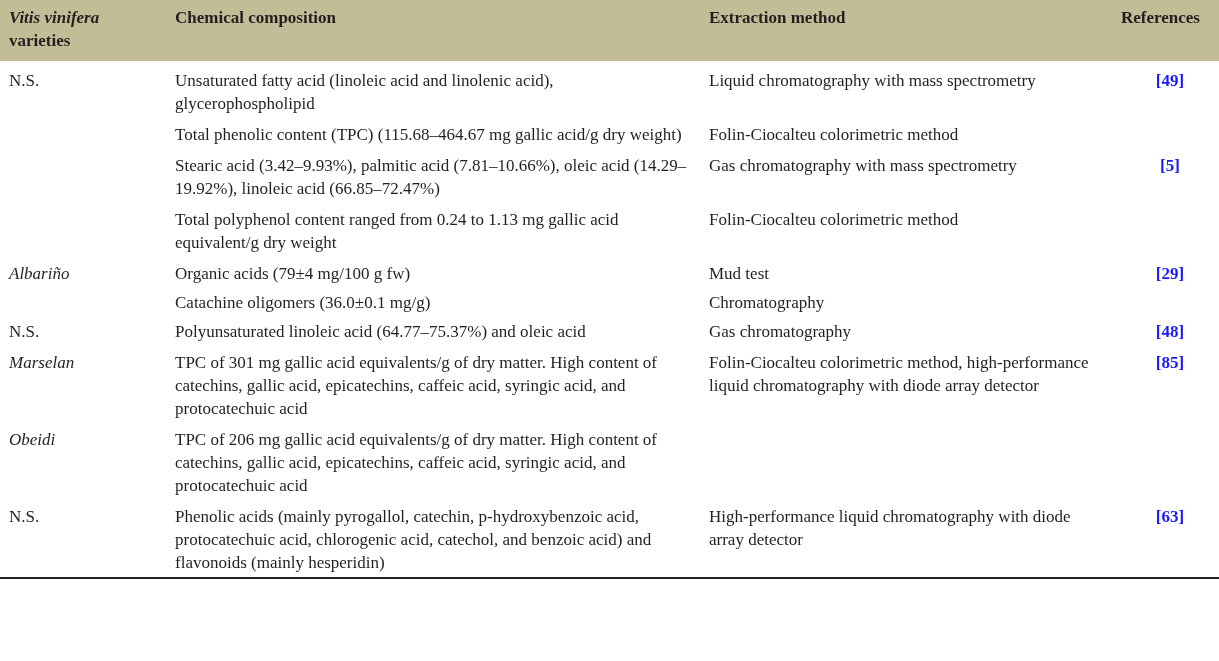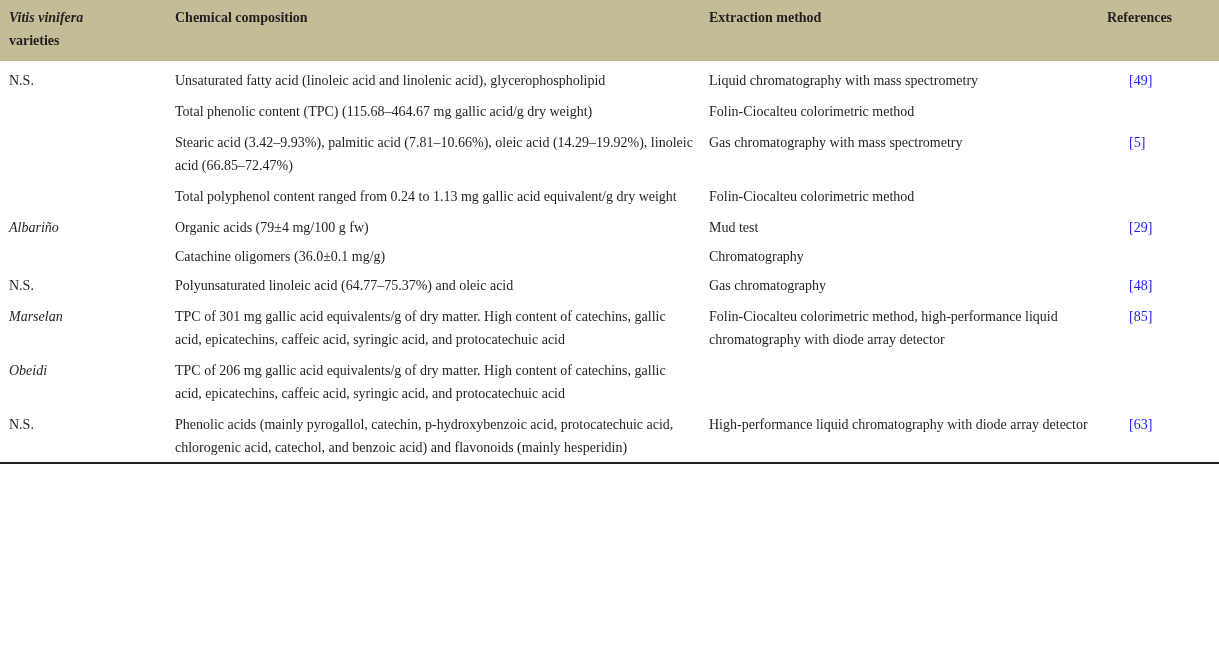--- a/index.html
+++ b/index.html
@@ -1,24 +1,24 @@
 <!DOCTYPE html>
 <html><head>
 <meta charset="utf-8">
 <style>
   html, body { margin: 0; padding: 0; background: #ffffff; }
   body { width: 1219px; height: 661px; overflow: hidden; font-family: "Liberation Serif", serif; color: #231f20; }
-  table { border-collapse: collapse; width: 1219px; table-layout: fixed; font-size: 14px; line-height: 23px; }
+  table { border-collapse: collapse; width: 1219px; table-layout: fixed; font-size: 17px; line-height: 23px; }
   thead tr { background: #c3bd97; }
   th { font-weight: bold; text-align: left; vertical-align: top; padding: 6px 8px 9px 8px; height: 42px; }
   th.var { padding-left: 9px; }
-  th.ref { text-align: left; padding-right: 5px; }
+  th.ref { text-align: center; padding-right: 5px; }
   td { vertical-align: top; padding: 8px 8px 0 8px; }
   td.var { padding-left: 9px; }
-  td.ref { padding-left: 30px; }
+  td.ref { text-align: center; padding-left: 30px; font-weight: bold; }
   .it { font-style: italic; }
   .link { color: #1a1aff; cursor: pointer; }
   col.c1 { width: 167px; }
   col.c2 { width: 534px; }
   col.c3 { width: 398px; }
   col.c4 { width: 120px; }
   tr.last td { padding-bottom: 3px; border-bottom: 2px solid #231f20; }
   .tight td { padding-top: 6px; }
 </style>
 </head>

